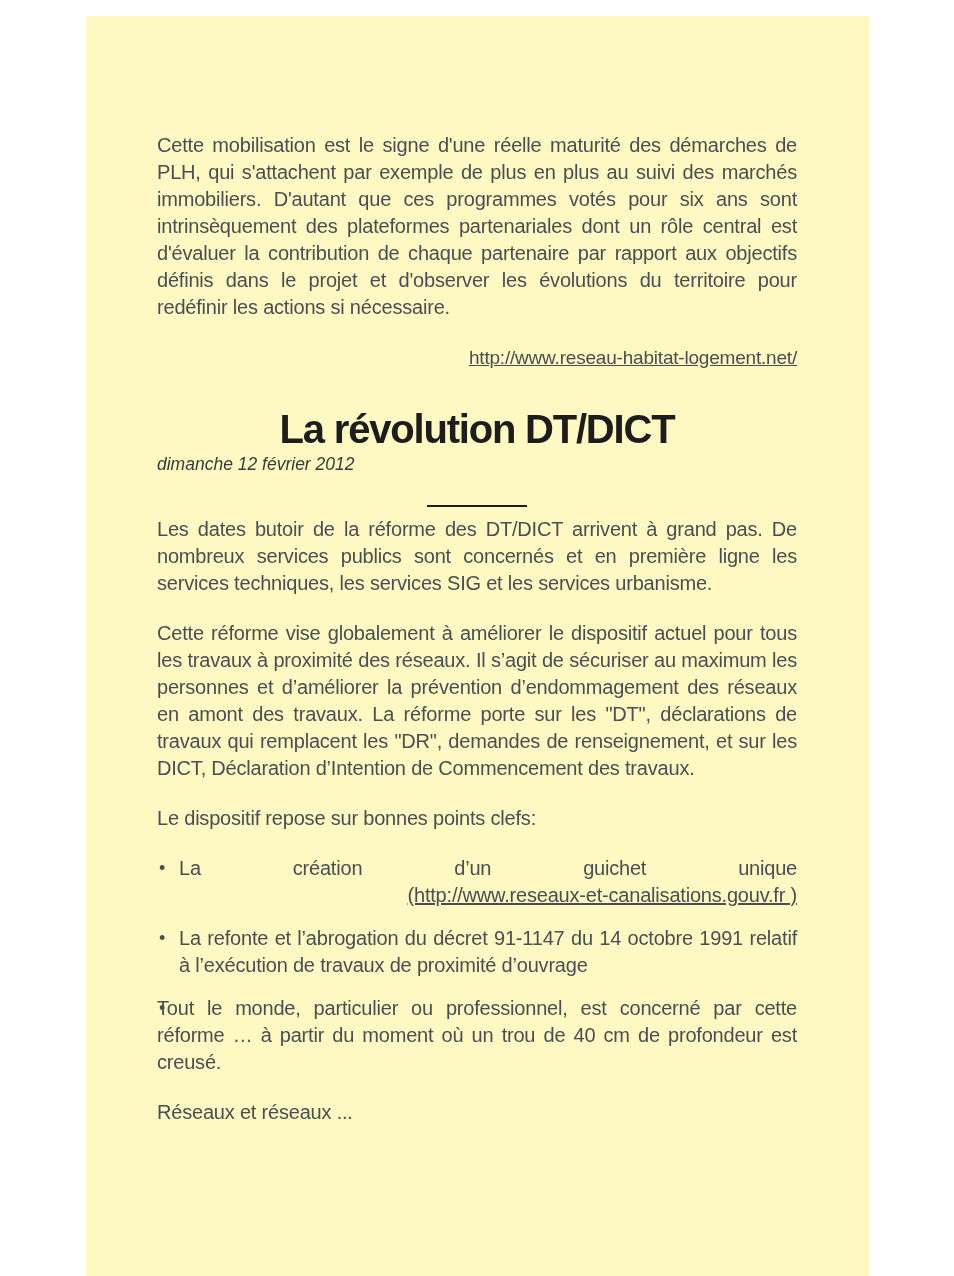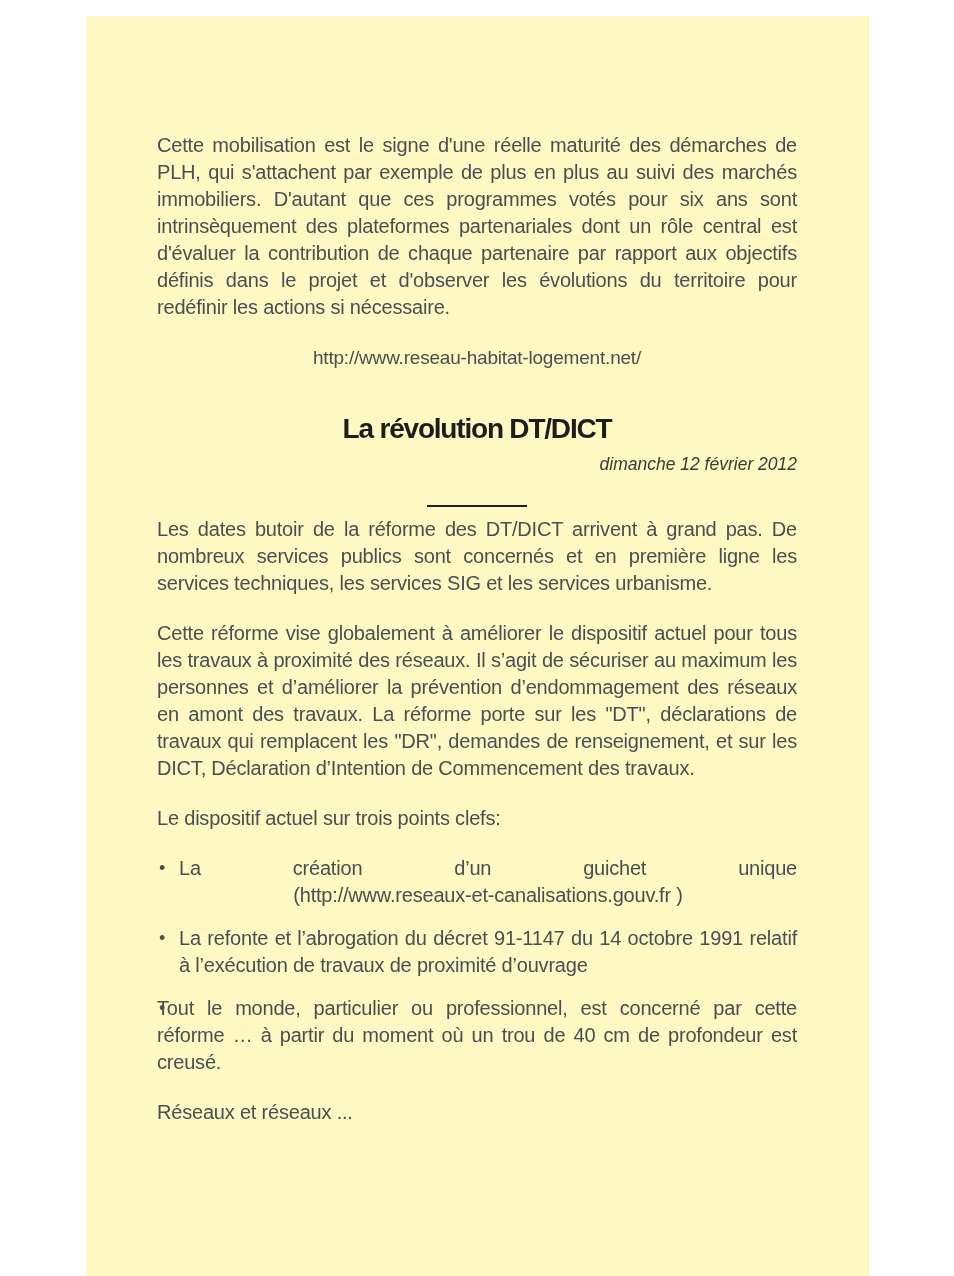--- a/index.html
+++ b/index.html
@@ -27,37 +27,38 @@
     color: #4a4e52;
   }
   p.p-link { font-size: 19px; }
   .jline {
     display: block;
     text-align: justify;
     text-align-last: justify;
   }
   .urlline {
     display: block;
-    text-align: center;
+    text-align: right;
+    text-decoration: underline;
   }
   h1.article-title {
     margin: 36px 0 0 0;
-    font-size: 28px;
+    font-size: 40px;
     line-height: 44px;
     font-weight: bold;
     letter-spacing: -1.2px;
     text-align: center;
     color: #1d1d1d;
   }
   p.article-date {
     margin: 2px 0 0 0;
     font-size: 17.5px;
     line-height: 22px;
     font-style: italic;
-    text-align: right;
+    text-align: left;
     color: #3a3a3a;
   }
   .separator {
     width: 100px;
     height: 2px;
     background: #1d1d1d;
     margin: 30px auto 9px auto;
   }
   ul.bullets {
     list-style: none;
@@ -107,21 +108,21 @@
     <h1 class="article-title">La révolution DT/DICT</h1>
 
     <p class="article-date">dimanche 12 février 2012</p>
 
     <div class="separator"></div>
 
     <p class="body">Les dates butoir de la réforme des DT/DICT arrivent à grand pas. De nombreux services publics sont concernés et en première ligne les services techniques, les services SIG et les services urbanisme.</p>
 
     <p class="body">Cette réforme vise globalement à améliorer le dispositif actuel pour tous les travaux à proximité des réseaux. Il s’agit de sécuriser au maximum les personnes et d’améliorer la prévention d’endommagement des réseaux en amont des travaux. La réforme porte sur les "DT", déclarations de travaux qui remplacent les "DR", demandes de renseignement, et sur les DICT, Déclaration d’Intention de Commencement des travaux.</p>
 
-    <p class="body">Le dispositif actuel sur trois points clefs:</p>
+    <p class="body">Le dispositif repose sur bonnes points clefs:</p>
 
     <ul class="bullets">
       <li>
         <span class="marker">•</span>
         <span class="jline">La création d’un guichet unique</span>
         <span class="urlline">(http://www.reseaux-et-canalisations.gouv.fr )</span>
       </li>
       <li>
         <span class="marker">•</span>
         <span>La refonte et l’abrogation du décret 91-1147 du 14 octobre 1991 relatif à l’exécution de travaux de proximité d’ouvrage</span>

